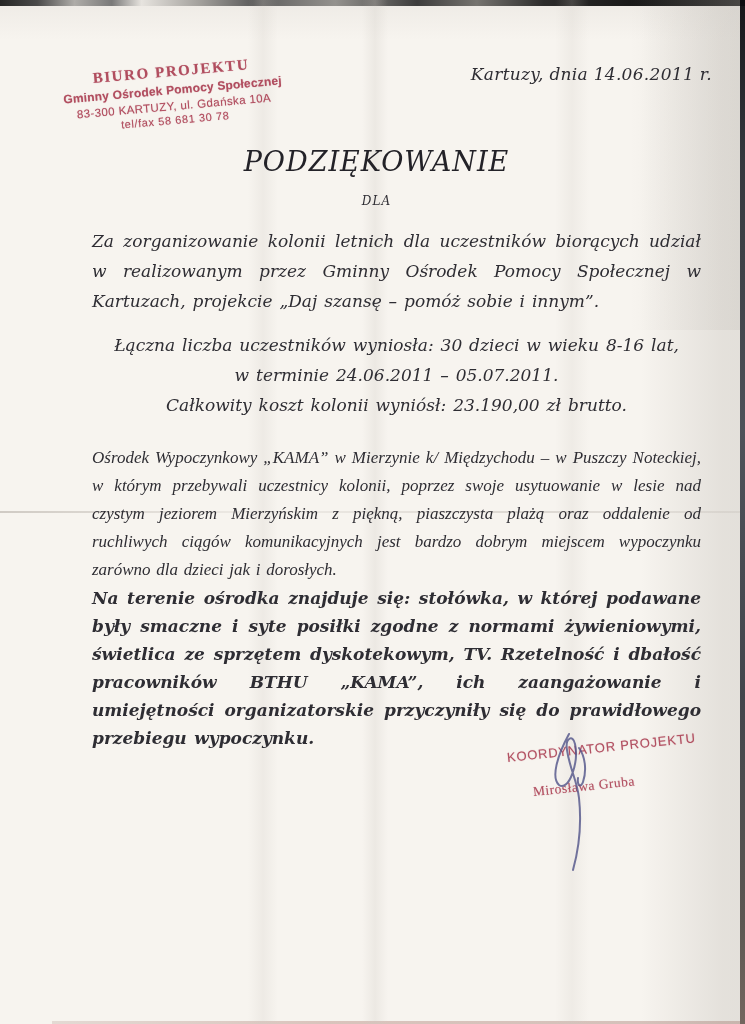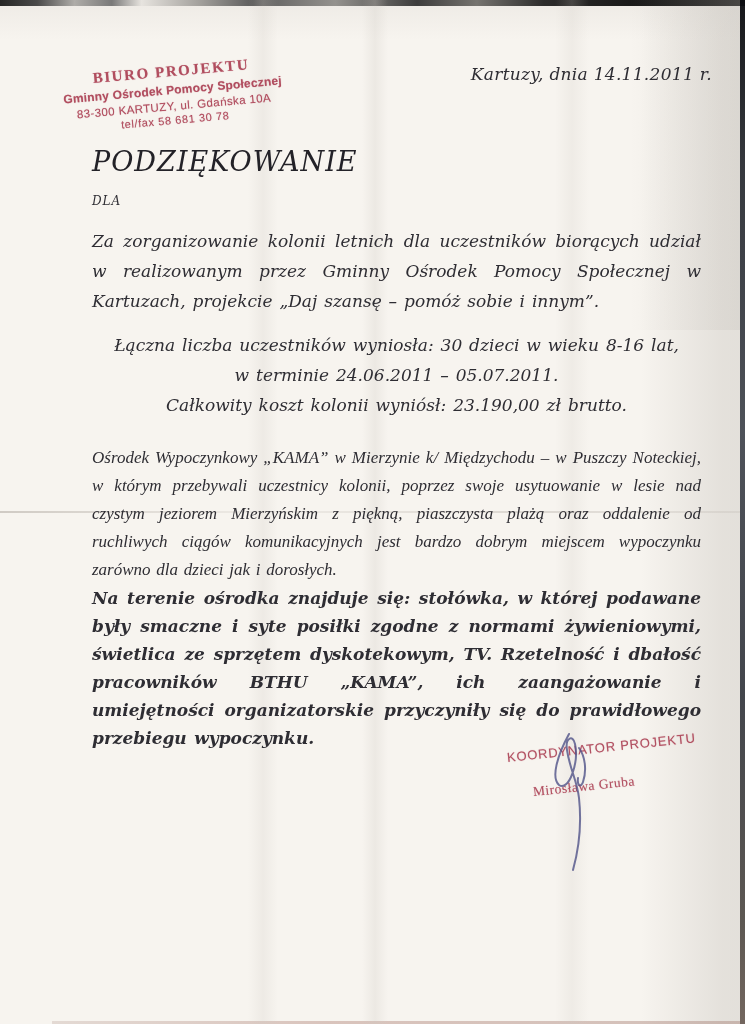--- a/index.html
+++ b/index.html
@@ -92,21 +92,21 @@
   
   .dateline {
     position: absolute; top: 64px; right: 33px;
     font-style: italic; font-size: 17px; letter-spacing: 0.3px;
   }
 
   
   .content {
     position: absolute; left: 92px; right: 44px; top: 146px;
   }
-  .headings { margin-right: 40px; text-align: left; }
+  .headings { margin-right: 40px; text-align: center; }
   .title {
     margin: 0;
     font-style: italic; font-weight: normal;
     font-size: 27px; letter-spacing: 1px;
     color: #232228;
   }
   .salutation {
     margin-top: 17px;
     font-style: italic; font-size: 12px; letter-spacing: 1px;
   }
@@ -171,21 +171,21 @@
   <div class="streak streak-3"></div>
   <div class="shade-top-right"></div>
 
   <div class="office-stamp">
     <div class="os-line1">BIURO PROJEKTU</div>
     <div class="os-line2">Gminny Ośrodek Pomocy Społecznej</div>
     <div class="os-line3">83-300 KARTUZY, ul. Gdańska 10A</div>
     <div class="os-line4">tel/fax 58 681 30 78</div>
   </div>
 
-  <div class="dateline">Kartuzy, dnia 14.11.2011 r.</div>
+  <div class="dateline">Kartuzy, dnia 14.06.2011 r.</div>
 
   <div class="content">
     <div class="headings">
       <h1 class="title">PODZIĘKOWANIE</h1>
       <div class="salutation">DLA</div>
     </div>
     <p class="para justify p1">Za zorganizowanie kolonii letnich dla uczestników biorących udział w realizowanym przez Gminny Ośrodek Pomocy Społecznej w Kartuzach, projekcie „Daj szansę – pomóż sobie i innym”.</p>
     <p class="para preline p2">Łączna liczba uczestników wyniosła: 30 dzieci w wieku 8-16 lat,
 w terminie 24.06.2011 – 05.07.2011.
 Całkowity koszt kolonii wyniósł: 23.190,00 zł brutto.</p>

